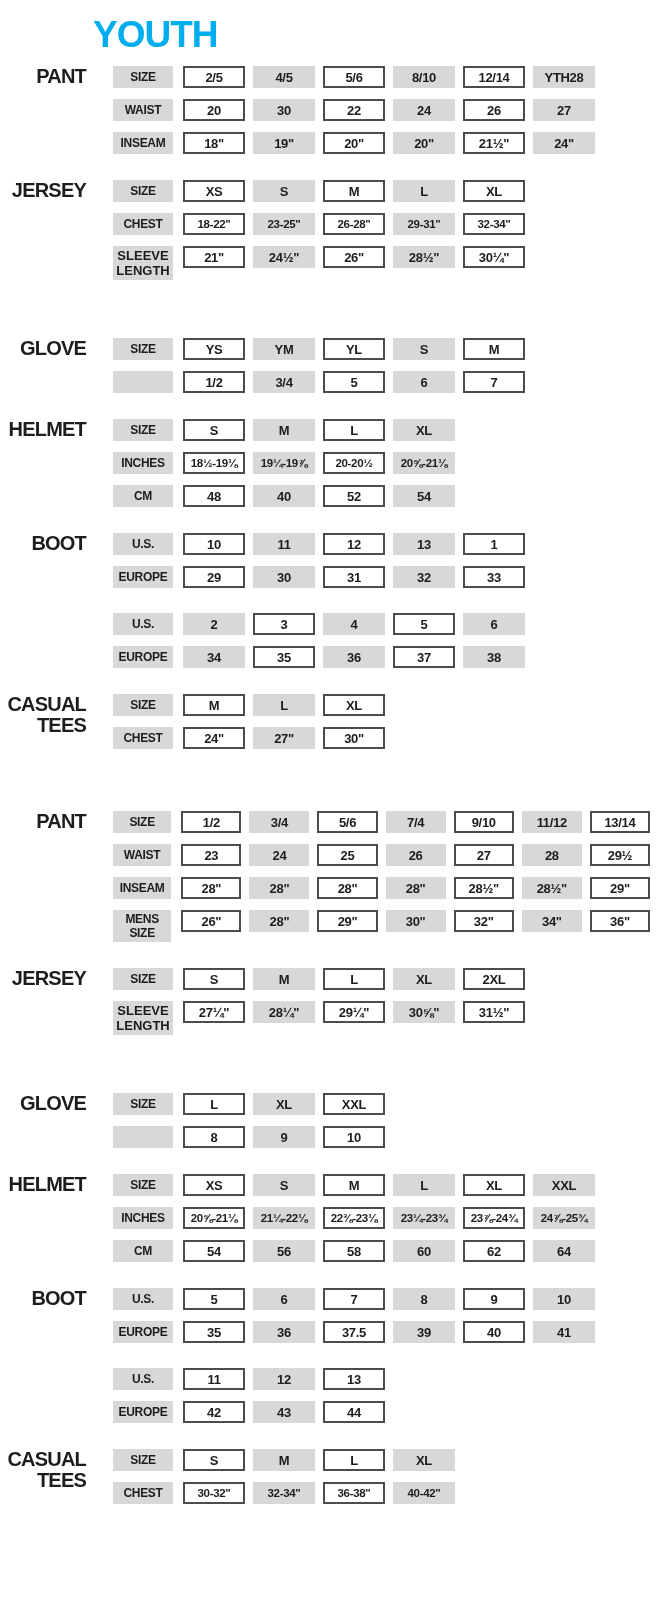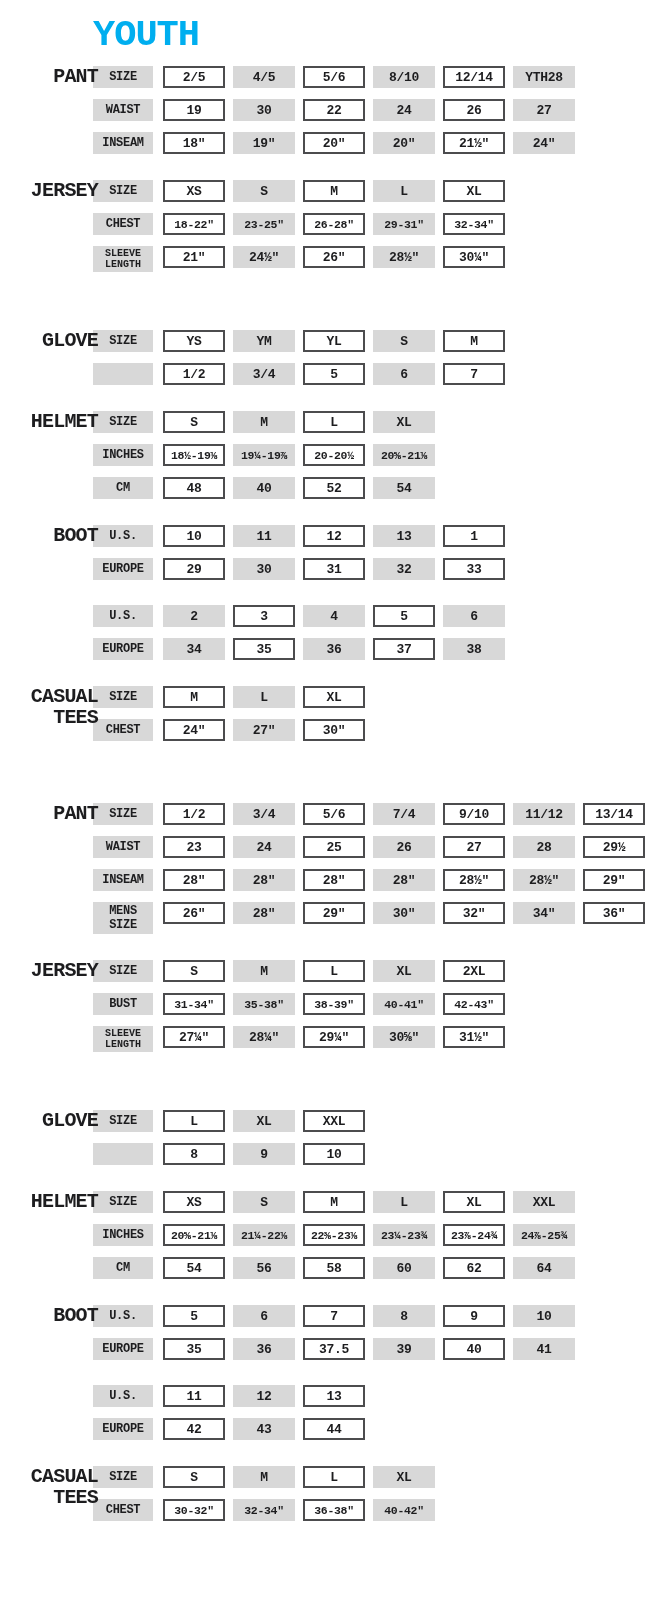--- a/index.html
+++ b/index.html
@@ -5,46 +5,46 @@
   :root{
     --accent:#00AEEF;
     --gray:#D8D8D8;
     --border:#4C4C4E;
     --ink:#1D1D1F;
   }
   html,body{margin:0;padding:0;background:#fff;}
   #sheet{
     width:658px;height:1600px;box-sizing:border-box;
     padding:14px 0 8px 6px;overflow:hidden;background:#fff;
-    font-family:Liberation Mono, monospace;color:var(--ink);
+    font-family:Liberation Sans, sans-serif;color:var(--ink);
   }
   .section-heading{
     margin:0 0 8px 87px;
     font-size:37px;font-weight:bold;letter-spacing:-1px;
     color:var(--accent);
   }
   .section-womens{margin-top:62px;}
   .group{position:relative;padding-left:87px;margin-top:26px;}
   .group.first{margin-top:10px;}
   .group-glove{margin-top:58px;}
   .group-title{
     position:absolute;left:0;top:0;width:80px;
     text-align:right;font-size:20px;font-weight:bold;
-    letter-spacing:-0.8px;line-height:21px;margin-left:12px;
+    letter-spacing:-0.8px;line-height:21px;
   }
   .t-row{display:flex;align-items:flex-start;margin-bottom:11px;}
   .t-row.boot-split{margin-top:25px;}
   .row-label{
     width:60px;min-height:22px;margin-right:10px;
     background:var(--gray);
     display:flex;align-items:center;justify-content:center;
     text-align:center;font-weight:bold;font-size:12px;
-    letter-spacing:-0.3px;padding:2px;box-sizing:border-box;
-  }
-  .row-label.xs{font-size:10px;letter-spacing:0;}
+    letter-spacing:-0.3px;padding:2px;box-sizing:border-box;margin-left:20px;
+  }
+  .row-label.xs{font-size:13px;letter-spacing:0;}
   .cell{
     width:62px;height:22px;margin-right:8px;
     display:flex;align-items:center;justify-content:center;
     font-weight:bold;font-size:13px;letter-spacing:-0.3px;
     box-sizing:border-box;white-space:nowrap;
   }
   .cell.outline{border:2px solid var(--border);background:#fff;}
   .cell.gray{background:var(--gray);}
   .cell.sm{font-size:11.5px;}
 </style>
@@ -60,21 +60,21 @@
           <div class="row-label">SIZE</div>
           <div class="cell outline">2/5</div>
           <div class="cell gray">4/5</div>
           <div class="cell outline">5/6</div>
           <div class="cell gray">8/10</div>
           <div class="cell outline">12/14</div>
           <div class="cell gray">YTH28</div>
         </div>
         <div class="t-row">
           <div class="row-label">WAIST</div>
-          <div class="cell outline">19</div>
+          <div class="cell outline">20</div>
           <div class="cell gray">30</div>
           <div class="cell outline">22</div>
           <div class="cell gray">24</div>
           <div class="cell outline">26</div>
           <div class="cell gray">27</div>
         </div>
         <div class="t-row">
           <div class="row-label">INSEAM</div>
           <div class="cell outline">18"</div>
           <div class="cell gray">19"</div>
@@ -253,28 +253,20 @@
         <div class="group-title">JERSEY</div>
         <div class="t-row">
           <div class="row-label">SIZE</div>
           <div class="cell outline">S</div>
           <div class="cell gray">M</div>
           <div class="cell outline">L</div>
           <div class="cell gray">XL</div>
           <div class="cell outline">2XL</div>
         </div>
         <div class="t-row">
-          <div class="row-label">BUST</div>
-          <div class="cell outline sm">31-34"</div>
-          <div class="cell gray sm">35-38"</div>
-          <div class="cell outline sm">38-39"</div>
-          <div class="cell gray sm">40-41"</div>
-          <div class="cell outline sm">42-43"</div>
-        </div>
-        <div class="t-row">
           <div class="row-label xs">SLEEVE LENGTH</div>
           <div class="cell outline">27¼"</div>
           <div class="cell gray">28¼"</div>
           <div class="cell outline">29¼"</div>
           <div class="cell gray">30⅝"</div>
           <div class="cell outline">31½"</div>
         </div>
       </div>
       <div class="group group-glove">
         <div class="group-title">GLOVE</div>

